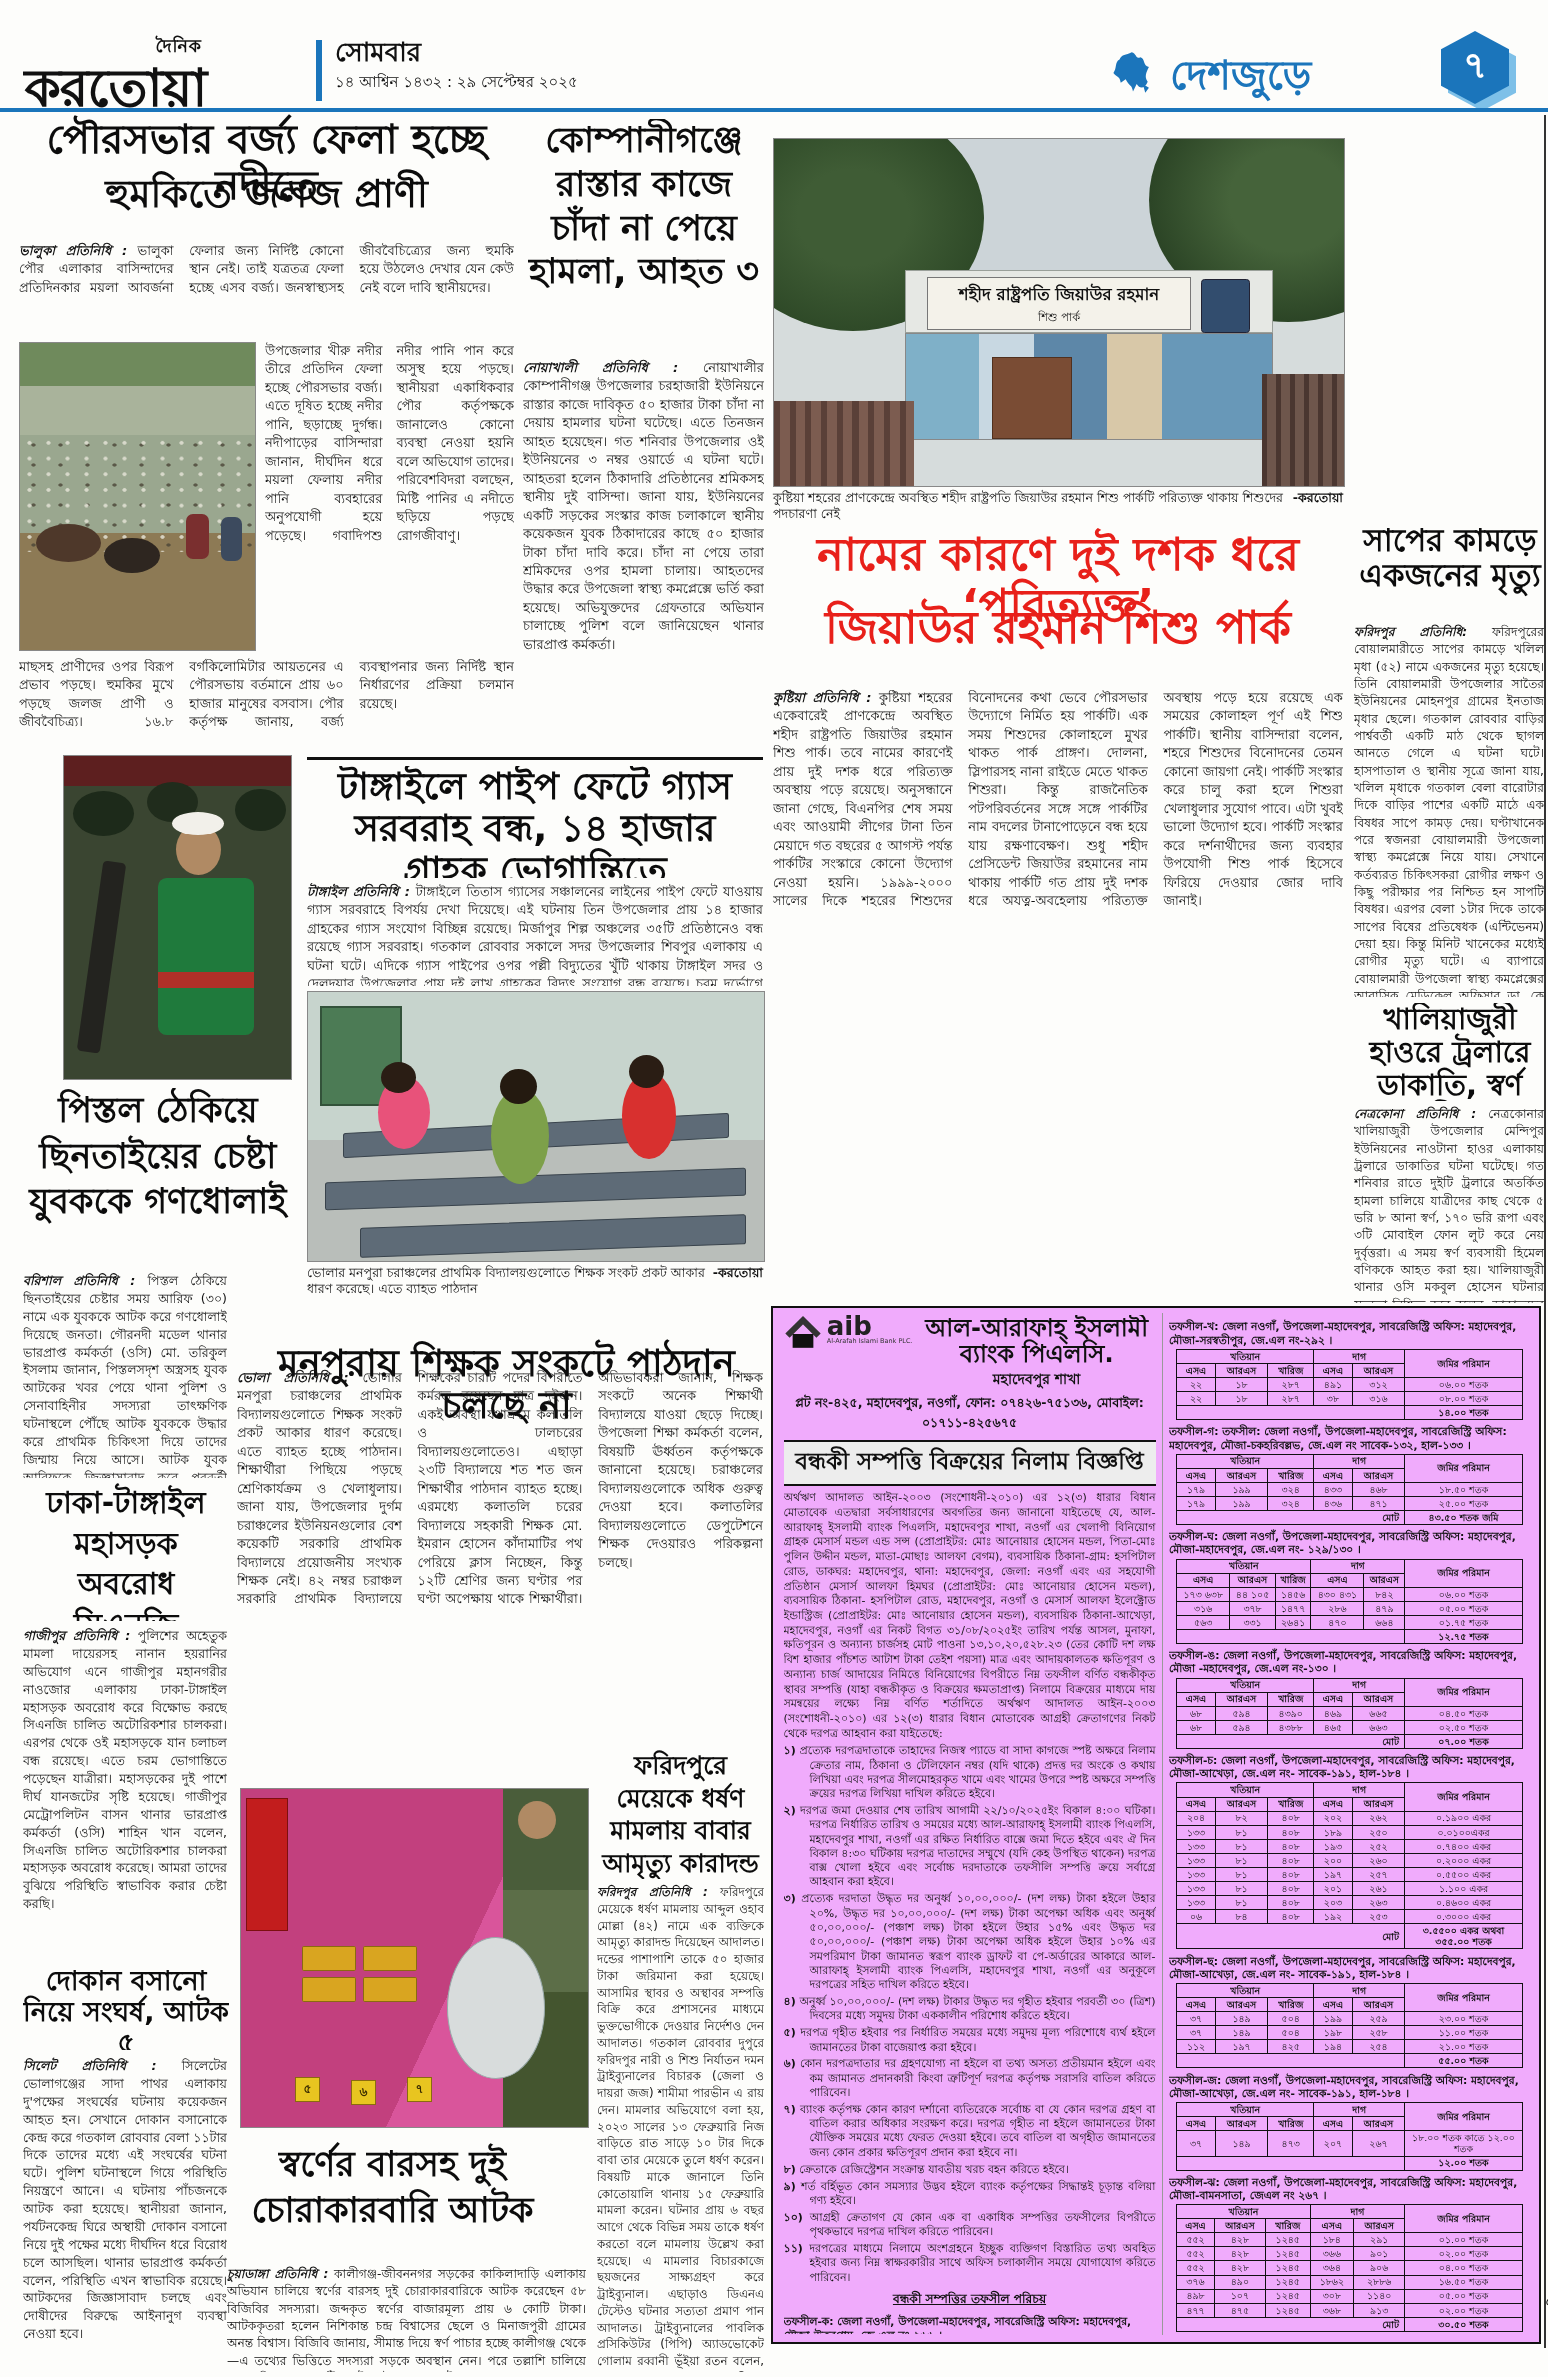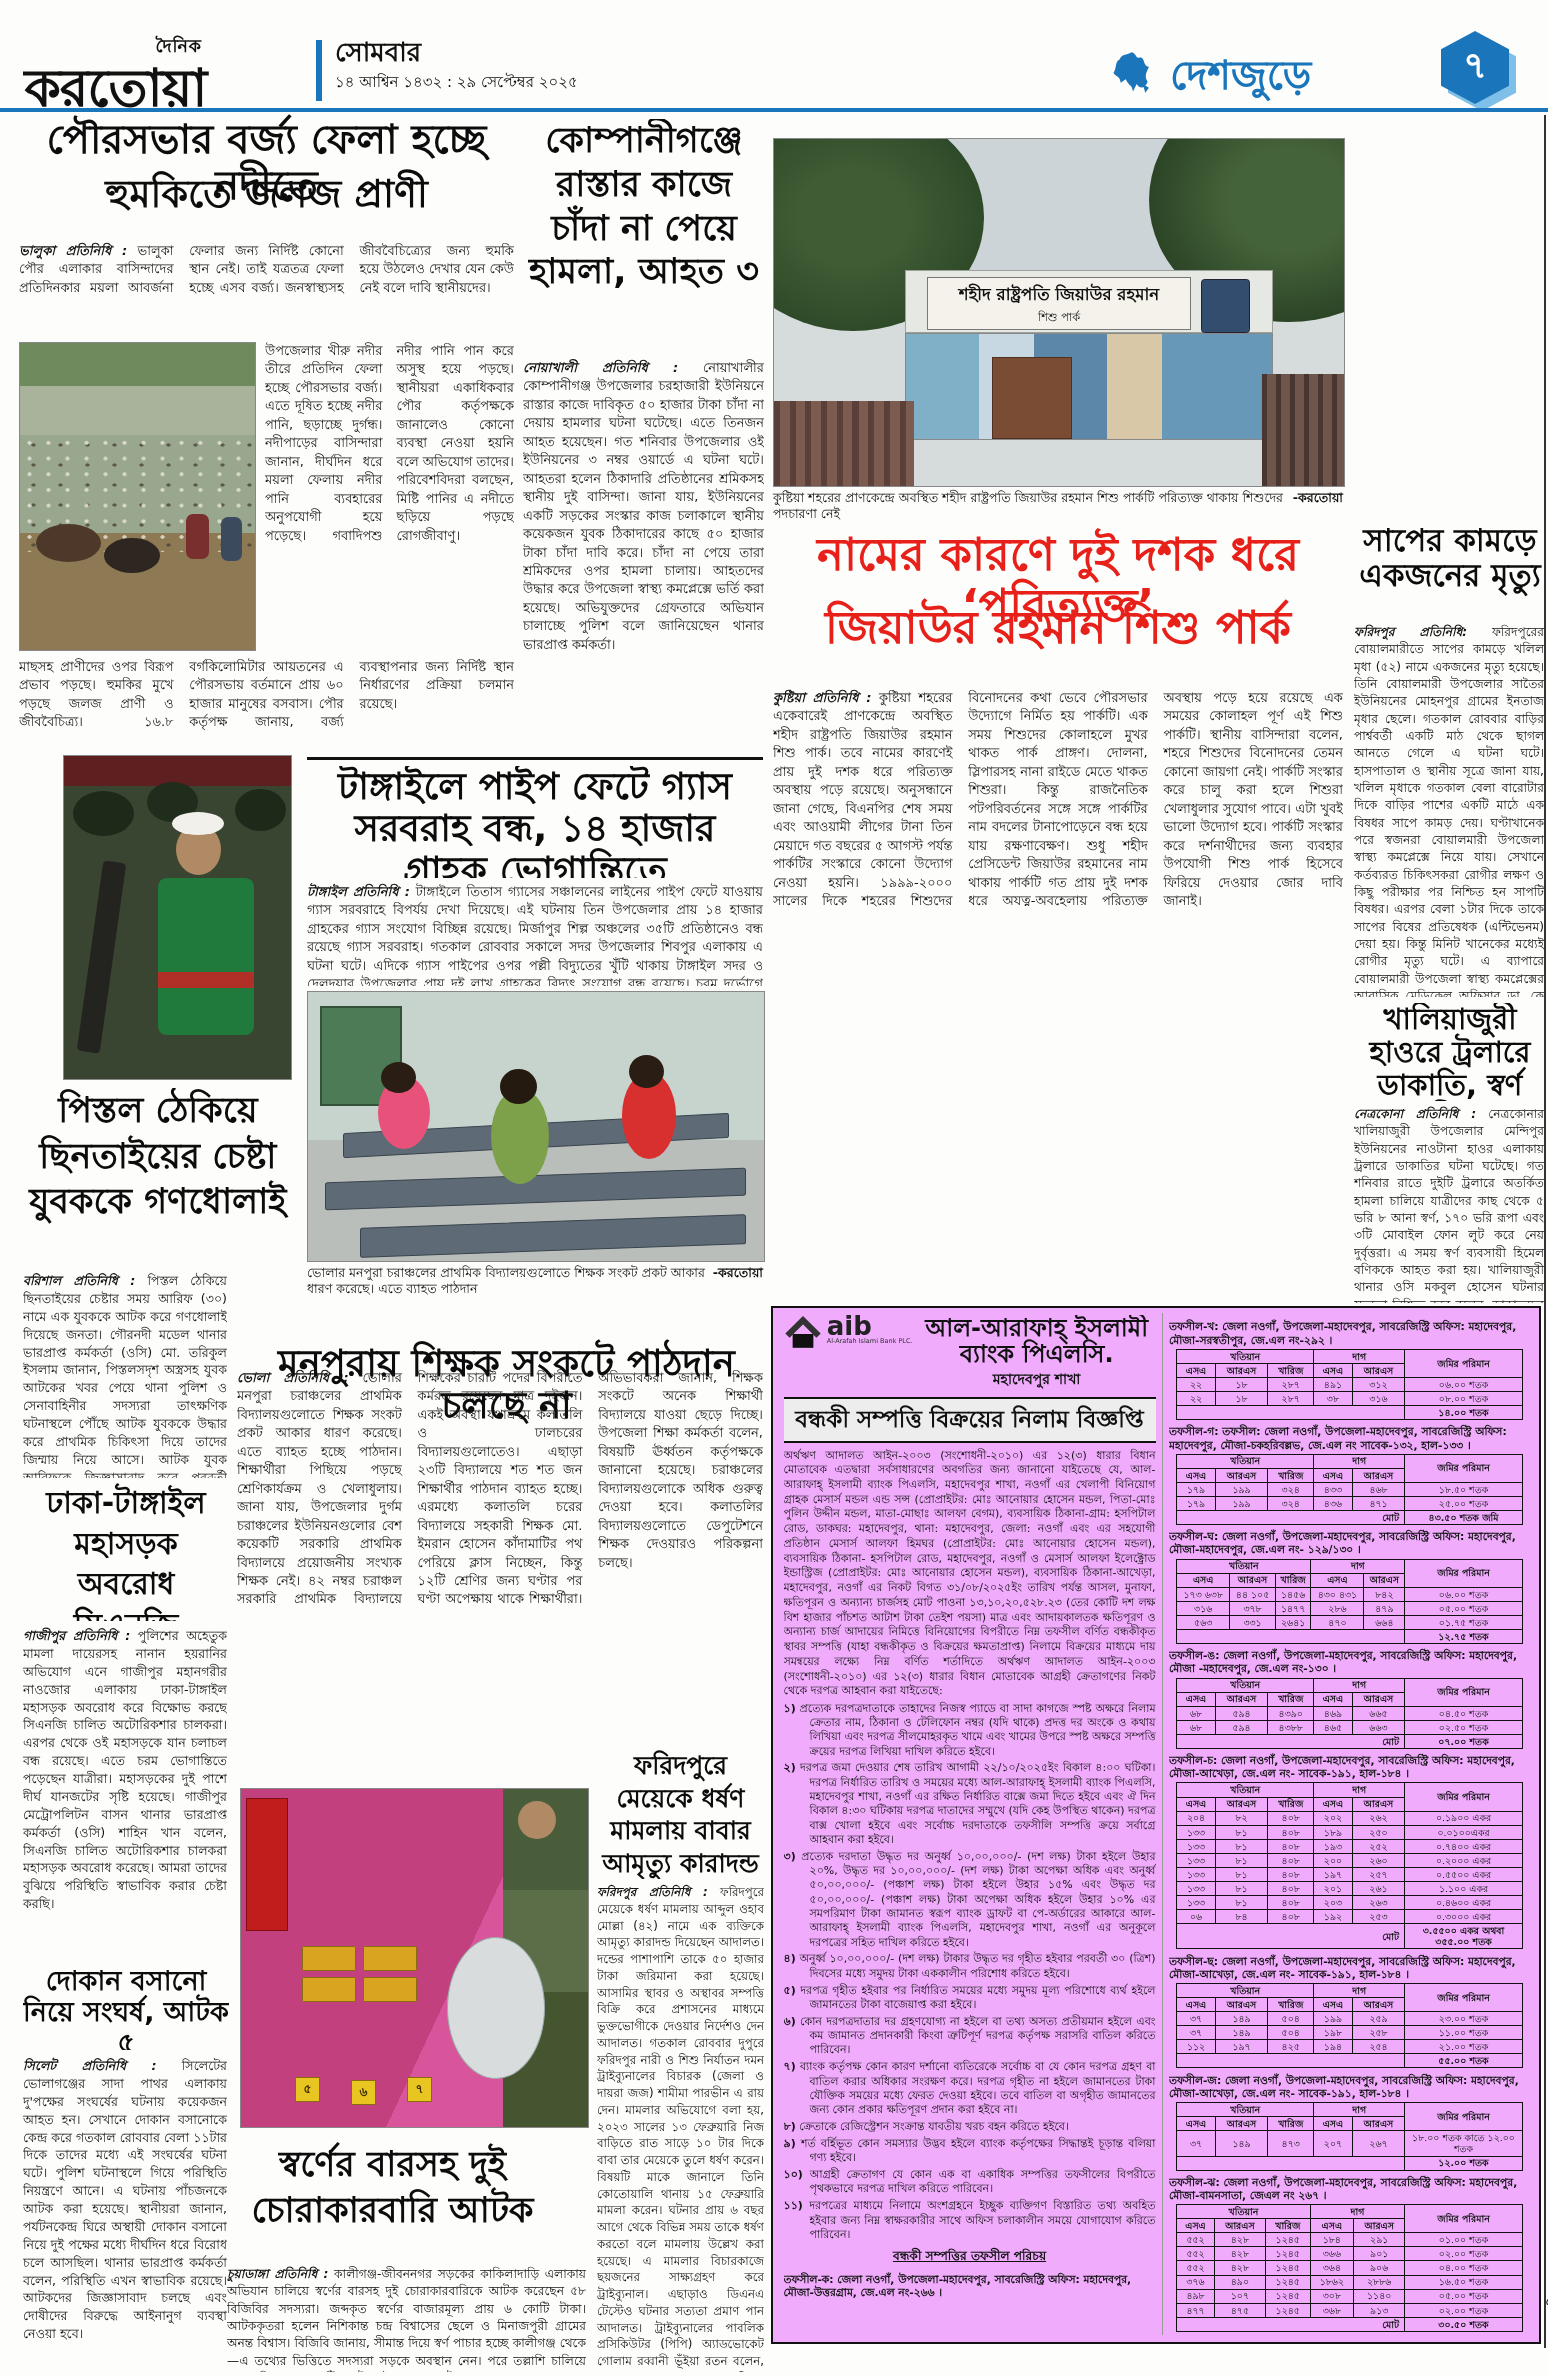--- a/index.html
+++ b/index.html
@@ -245,20 +245,21 @@
       </div>
       <div>
         <div class="aib-txt">aib</div>
         <div class="aib-sub">Al-Arafah Islami Bank PLC.</div>
       </div>
       <div style="flex:1;">
         <div class="ad-head-name">আল-আরাফাহ্ ইসলামী ব্যাংক পিএলসি.</div>
         <div class="ad-branch">মহাদেবপুর শাখা</div>
       </div>
     </div>
+    <div class="ad-addr">প্লট নং-৪২৫, মহাদেবপুর, নওগাঁ, ফোন: ০৭৪২৬-৭৫১৩৬, মোবাইল: ০১৭১১-৪২৫৬৭৫</div>
     <div class="ad-banner">বন্ধকী সম্পত্তি বিক্রয়ের নিলাম বিজ্ঞপ্তি</div>
     <div class="ad-body">অর্থঋণ আদালত আইন-২০০৩ (সংশোধনী-২০১০) এর ১২(৩) ধারার বিধান মোতাবেক এতদ্বারা সর্বসাধারণের অবগতির জন্য জানানো যাইতেছে যে, আল-আরাফাহ্ ইসলামী ব্যাংক পিএলসি, মহাদেবপুর শাখা, নওগাঁ এর খেলাপী বিনিয়োগ গ্রাহক মেসার্স মন্ডল এন্ড সন্স (প্রোপ্রাইটর: মোঃ আনোয়ার হোসেন মন্ডল, পিতা-মোঃ পুলিন উদ্দীন মন্ডল, মাতা-মোছাঃ আলফা বেগম), ব্যবসায়িক ঠিকানা-গ্রাম: হসপিটাল রোড, ডাকঘর: মহাদেবপুর, থানা: মহাদেবপুর, জেলা: নওগাঁ এবং এর সহযোগী প্রতিষ্ঠান মেসার্স আলফা হিমঘর (প্রোপ্রাইটর: মোঃ আনোয়ার হোসেন মন্ডল), ব্যবসায়িক ঠিকানা- হসপিটাল রোড, মহাদেবপুর, নওগাঁ ও মেসার্স আলফা ইলেক্ট্রোড ইন্ডাস্ট্রিজ (প্রোপ্রাইটর: মোঃ আনোয়ার হোসেন মন্ডল), ব্যবসায়িক ঠিকানা-আখেড়া, মহাদেবপুর, নওগাঁ এর নিকট বিগত ৩১/০৮/২০২৫ইং তারিখ পর্যন্ত আসল, মুনাফা, ক্ষতিপূরন ও অন্যান্য চার্জসহ মোট পাওনা ১৩,১০,২০,৫২৮.২৩ (তের কোটি দশ লক্ষ বিশ হাজার পাঁচশত আটাশ টাকা তেইশ পয়সা) মাত্র এবং আদায়কালতক ক্ষতিপূরণ ও অন্যান্য চার্জ আদায়ের নিমিত্তে বিনিয়োগের বিপরীতে নিম্ন তফসীল বর্ণিত বন্ধকীকৃত স্থাবর সম্পত্তি (যাহা বন্ধকীকৃত ও বিক্রয়ের ক্ষমতাপ্রাপ্ত) নিলামে বিক্রয়ের মাধ্যমে দায় সমন্বয়ের লক্ষ্যে নিম্ন বর্ণিত শর্তাদিতে অর্থঋণ আদালত আইন-২০০৩ (সংশোধনী-২০১০) এর ১২(৩) ধারার বিধান মোতাবেক আগ্রহী ক্রেতাগণের নিকট থেকে দরপত্র আহবান করা যাইতেছে:</div>
     <div>
         <div class="cond"><span class="cnum">১)</span> প্রত্যেক দরপত্রদাতাকে তাহাদের নিজস্ব প্যাডে বা সাদা কাগজে স্পষ্ট অক্ষরে নিলাম ক্রেতার নাম, ঠিকানা ও টেলিফোন নম্বর (যদি থাকে) প্রদত্ত দর অংকে ও কথায় লিখিয়া এবং দরপত্র সীলমোহরকৃত খামে এবং খামের উপরে স্পষ্ট অক্ষরে সম্পত্তি ক্রয়ের দরপত্র লিখিয়া দাখিল করিতে হইবে।</div>
         <div class="cond"><span class="cnum">২)</span> দরপত্র জমা দেওয়ার শেষ তারিখ আগামী ২২/১০/২০২৫ইং বিকাল ৪:০০ ঘটিকা। দরপত্র নির্ধারিত তারিখ ও সময়ের মধ্যে আল-আরাফাহ্ ইসলামী ব্যাংক পিএলসি, মহাদেবপুর শাখা, নওগাঁ এর রক্ষিত নির্ধারিত বাক্সে জমা দিতে হইবে এবং ঐ দিন বিকাল ৪:৩০ ঘটিকায় দরপত্র দাতাদের সম্মুখে (যদি কেহ উপস্থিত থাকেন) দরপত্র বাক্স খোলা হইবে এবং সর্বোচ্চ দরদাতাকে তফসীলি সম্পত্তি ক্রয়ে সর্বাগ্রে আহবান করা হইবে।</div>
         <div class="cond"><span class="cnum">৩)</span> প্রত্যেক দরদাতা উদ্ধৃত দর অনুর্ধ্ব ১০,০০,০০০/- (দশ লক্ষ) টাকা হইলে উহার ২০%, উদ্ধৃত দর ১০,০০,০০০/- (দশ লক্ষ) টাকা অপেক্ষা অধিক এবং অনুর্ধ্ব ৫০,০০,০০০/- (পঞ্চাশ লক্ষ) টাকা হইলে উহার ১৫% এবং উদ্ধৃত দর ৫০,০০,০০০/- (পঞ্চাশ লক্ষ) টাকা অপেক্ষা অধিক হইলে উহার ১০% এর সমপরিমাণ টাকা জামানত স্বরূপ ব্যাংক ড্রাফট বা পে-অর্ডারের আকারে আল-আরাফাহ্ ইসলামী ব্যাংক পিএলসি, মহাদেবপুর শাখা, নওগাঁ এর অনুকূলে দরপত্রের সহিত দাখিল করিতে হইবে।</div>
         <div class="cond"><span class="cnum">৪)</span> অনুর্ধ্ব ১০,০০,০০০/- (দশ লক্ষ) টাকার উদ্ধৃত দর গৃহীত হইবার পরবর্তী ৩০ (ত্রিশ) দিবসের মধ্যে সমুদয় টাকা এককালীন পরিশোধ করিতে হইবে।</div>
         <div class="cond"><span class="cnum">৫)</span> দরপত্র গৃহীত হইবার পর নির্ধারিত সময়ের মধ্যে সমুদয় মূল্য পরিশোধে ব্যর্থ হইলে জামানতের টাকা বাজেয়াপ্ত করা হইবে।</div>
         <div class="cond"><span class="cnum">৬)</span> কোন দরপত্রদাতার দর গ্রহণযোগ্য না হইলে বা তথ্য অসত্য প্রতীয়মান হইলে এবং কম জামানত প্রদানকারী কিংবা ত্রুটিপূর্ণ দরপত্র কর্তৃপক্ষ সরাসরি বাতিল করিতে পারিবেন।</div>
         <div class="cond"><span class="cnum">৭)</span> ব্যাংক কর্তৃপক্ষ কোন কারণ দর্শানো ব্যতিরেকে সর্বোচ্চ বা যে কোন দরপত্র গ্রহণ বা বাতিল করার অধিকার সংরক্ষণ করে। দরপত্র গৃহীত না হইলে জামানতের টাকা যৌক্তিক সময়ের মধ্যে ফেরত দেওয়া হইবে। তবে বাতিল বা অগৃহীত জামানতের জন্য কোন প্রকার ক্ষতিপূরণ প্রদান করা হইবে না।</div>

